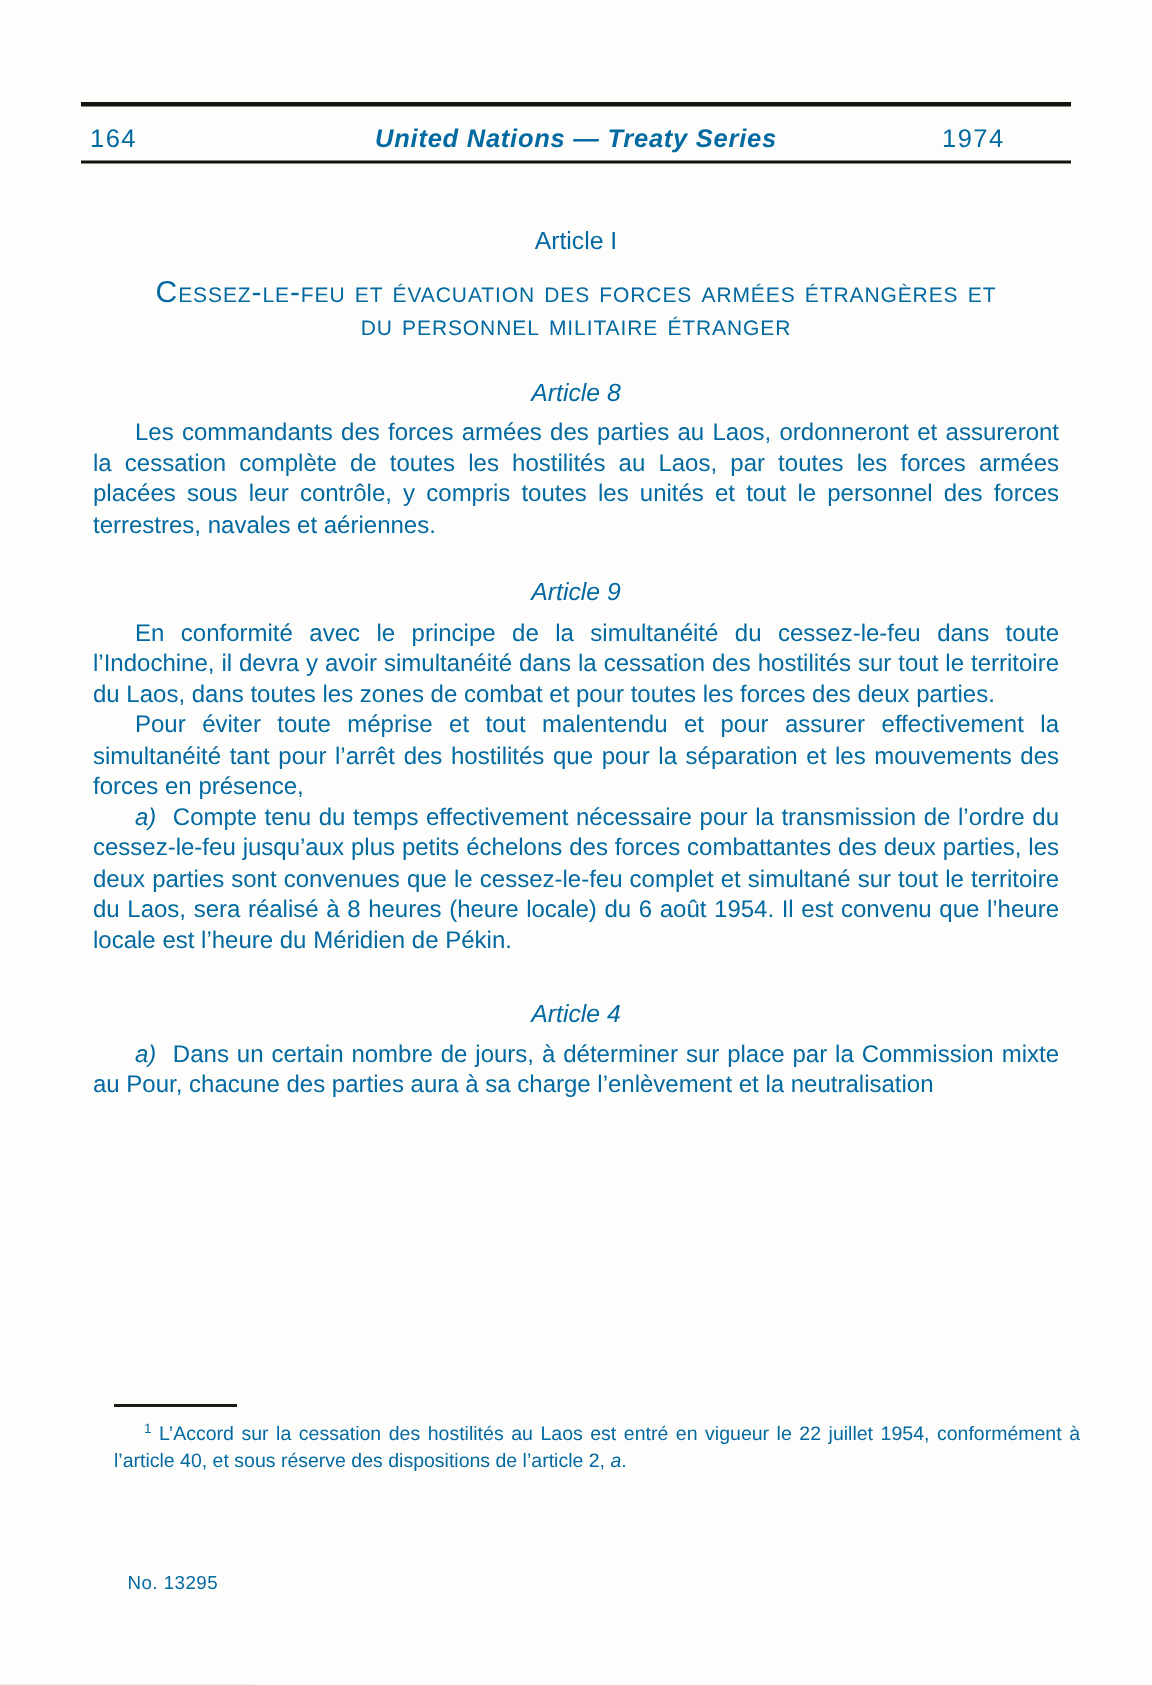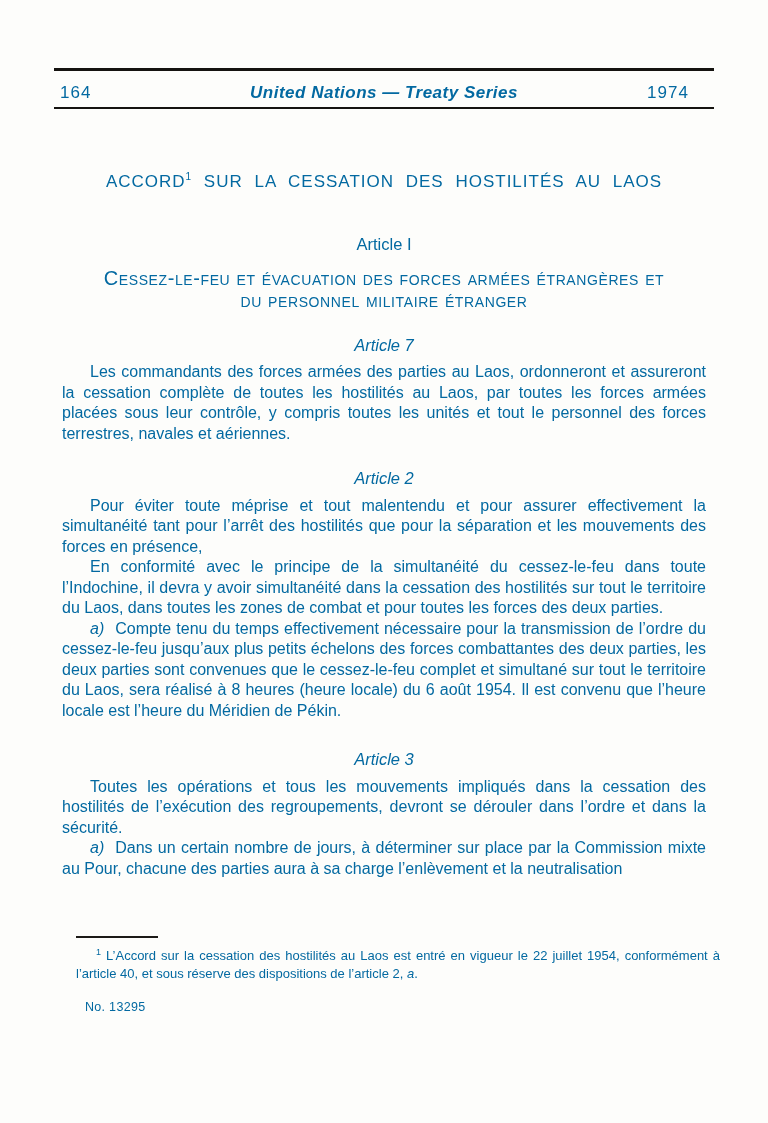--- a/index.html
+++ b/index.html
@@ -23,21 +23,21 @@
     margin: 68px 54px 0 54px;
     border-top: 3px solid #151310;
     border-bottom: 2px solid #151310;
     padding: 2px 6px 4px 6px;
     display: flex;
     align-items: baseline;
     justify-content: space-between;
     font-size: 17px;
   }
   .running-header .pageno { width: 80px; letter-spacing: 1px; }
-  .running-header .pageno.right { text-align: center; }
+  .running-header .pageno.right { text-align: left; }
   .running-header .series-title {
     flex: 1;
     text-align: center;
     font-style: italic;
     font-weight: bold;
     letter-spacing: 0.5px;
     margin-top: 10px;
   }
 
   
@@ -109,55 +109,51 @@
     text-align: justify;
     text-indent: 20px;
   }
   .footnote-text sup { font-size: 9px; }
   .footnote-text .fn-italic { font-style: italic; }
 
   
   .treaty-number {
     position: absolute;
     left: 85px;
-    top: 1000px;
+    top: 1048px;
     font-size: 12.5px;
     letter-spacing: 0.3px;
   }
 </style>
 </head>
 <body>
 
 <div class="page">
 
   <div class="running-header">
     <span class="pageno">164</span>
     <span class="series-title">United Nations — Treaty Series</span>
     <span class="pageno right">1974</span>
   </div>
 
   <div class="doc-body">
 
-    <div class="doc-title">
-      <span>ACCORD</span><sup>1</sup><span> SUR LA CESSATION DES HOSTILITÉS AU LAOS</span>
-    </div>
 
     <div class="chapter-label">Article I</div>
     <div class="chapter-heading">Cessez-le-feu et évacuation des forces armées étrangères et du personnel militaire étranger</div>
 
-    <div class="article-heading first">Article 7</div>
+    <div class="article-heading first">Article 8</div>
     <p class="para"><span class="para-marker"></span><span>Les commandants des forces armées des parties au Laos, ordonneront et assureront la cessation complète de toutes les hostilités au Laos, par toutes les forces armées placées sous leur contrôle, y compris toutes les unités et tout le personnel des forces terrestres, navales et aériennes.</span></p>
 
-    <div class="article-heading">Article 2</div>
+    <div class="article-heading">Article 9</div>
+    <p class="para"><span class="para-marker"></span><span>En conformité avec le principe de la simultanéité du cessez-le-feu dans toute l’Indochine, il devra y avoir simultanéité dans la cessation des hostilités sur tout le territoire du Laos, dans toutes les zones de combat et pour toutes les forces des deux parties.</span></p>
     <p class="para"><span class="para-marker"></span><span>Pour éviter toute méprise et tout malentendu et pour assurer effectivement la simultanéité tant pour l’arrêt des hostilités que pour la séparation et les mouvements des forces en présence,</span></p>
-    <p class="para"><span class="para-marker"></span><span>En conformité avec le principe de la simultanéité du cessez-le-feu dans toute l’Indochine, il devra y avoir simultanéité dans la cessation des hostilités sur tout le territoire du Laos, dans toutes les zones de combat et pour toutes les forces des deux parties.</span></p>
     <p class="para"><span class="para-marker">a)</span><span>Compte tenu du temps effectivement nécessaire pour la transmission de l’ordre du cessez-le-feu jusqu’aux plus petits échelons des forces combattantes des deux parties, les deux parties sont convenues que le cessez-le-feu complet et simultané sur tout le territoire du Laos, sera réalisé à 8 heures (heure locale) du 6 août 1954. Il est convenu que l’heure locale est l’heure du Méridien de Pékin.</span></p>
 
-    <div class="article-heading third">Article 3</div>
-    <p class="para"><span class="para-marker"></span><span>Toutes les opérations et tous les mouvements impliqués dans la cessation des hostilités de l’exécution des regroupements, devront se dérouler dans l’ordre et dans la sécurité.</span></p>
+    <div class="article-heading third">Article 4</div>
     <p class="para"><span class="para-marker">a)</span><span>Dans un certain nombre de jours, à déterminer sur place par la Commission mixte au Pour, chacune des parties aura à sa charge l’enlèvement et la neutralisation</span></p>
 
   </div>
 
   <div class="footnote-block">
     <div class="footnote-rule"></div>
     <p class="footnote-text"><sup>1</sup> <span>L’Accord sur la cessation des hostilités au Laos est entré en vigueur le 22 juillet 1954, conformément à l’article 40, et sous réserve des dispositions de l’article 2, </span><span class="fn-italic">a</span><span>.</span></p>
   </div>
 
   <div class="treaty-number">No. 13295</div>

